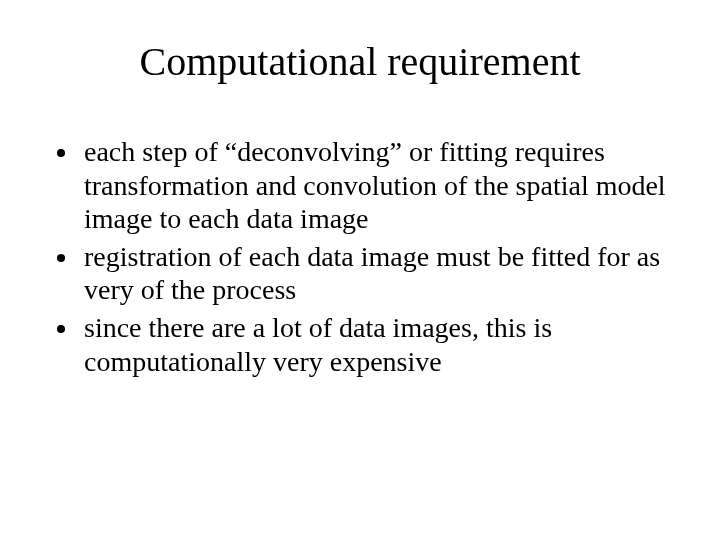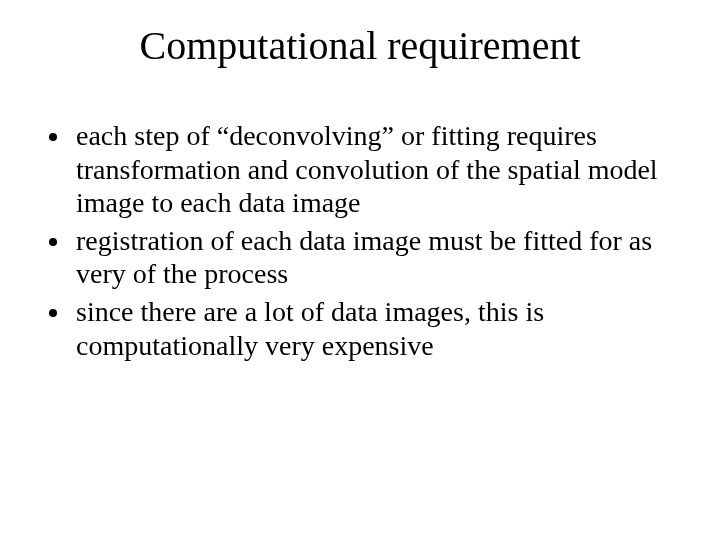--- a/index.html
+++ b/index.html
@@ -8,31 +8,31 @@
     width: 720px;
     height: 540px;
     background: #ffffff;
     font-family: "Times New Roman", Times, serif;
     color: #000;
   }
   .slide {
     box-sizing: border-box;
     width: 720px;
     height: 472px;
-    padding: 12px 40px 40px 40px;
+    padding: 28px 40px 40px 40px;
   }
   .title {
     font-size: 40px;
     text-align: center;
     margin: 10px 0 50px 0;
     font-weight: normal;
   }
   ul.bullets {
     list-style: disc;
-    margin: 0;
+    margin: 8px;
     padding-left: 32px;
   }
   ul.bullets li {
     font-size: 28px;
     line-height: 1.2;
     margin-bottom: 4px;
     padding-left: 4px;
   }
 </style>
 </head>

